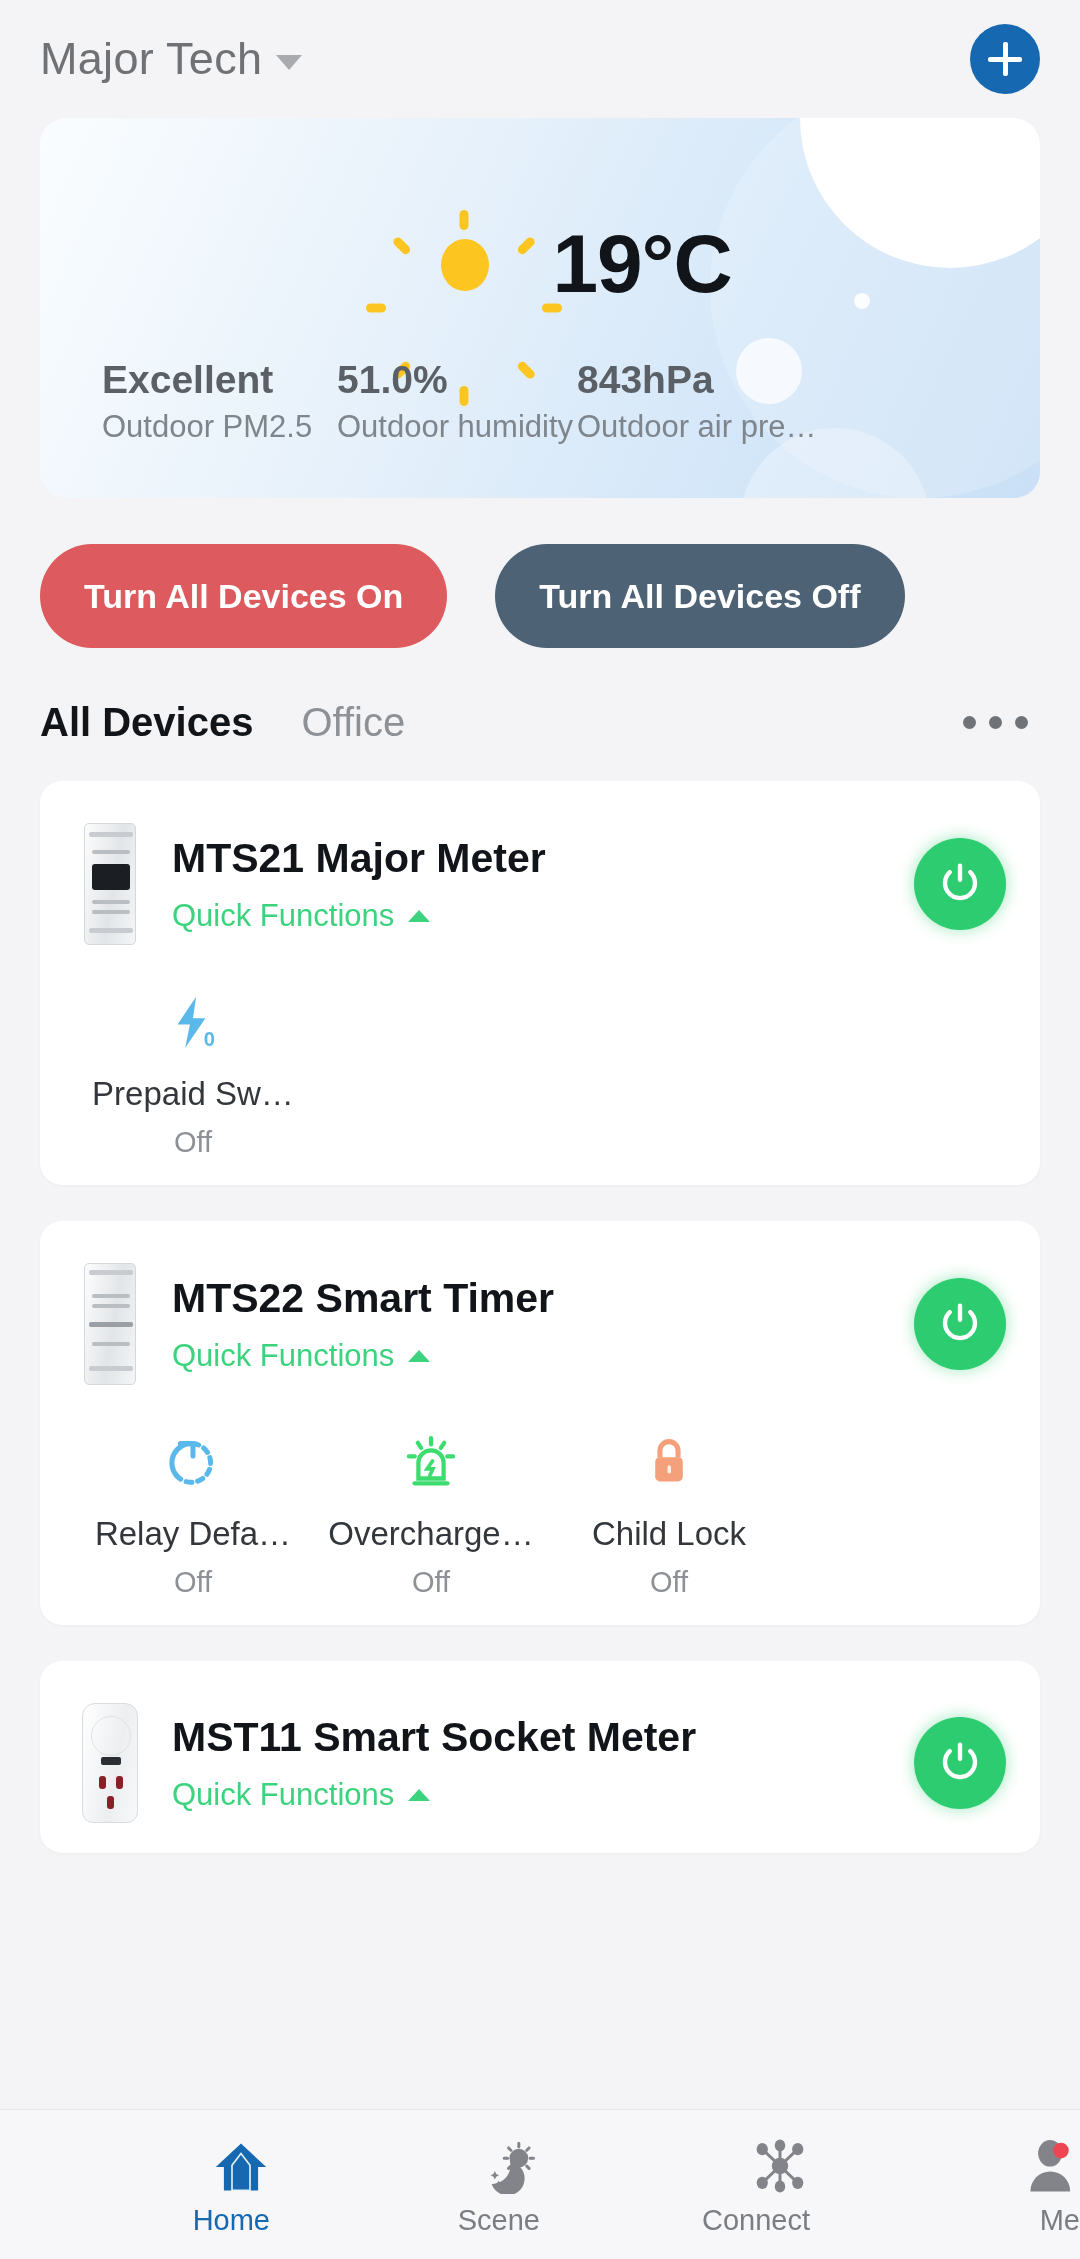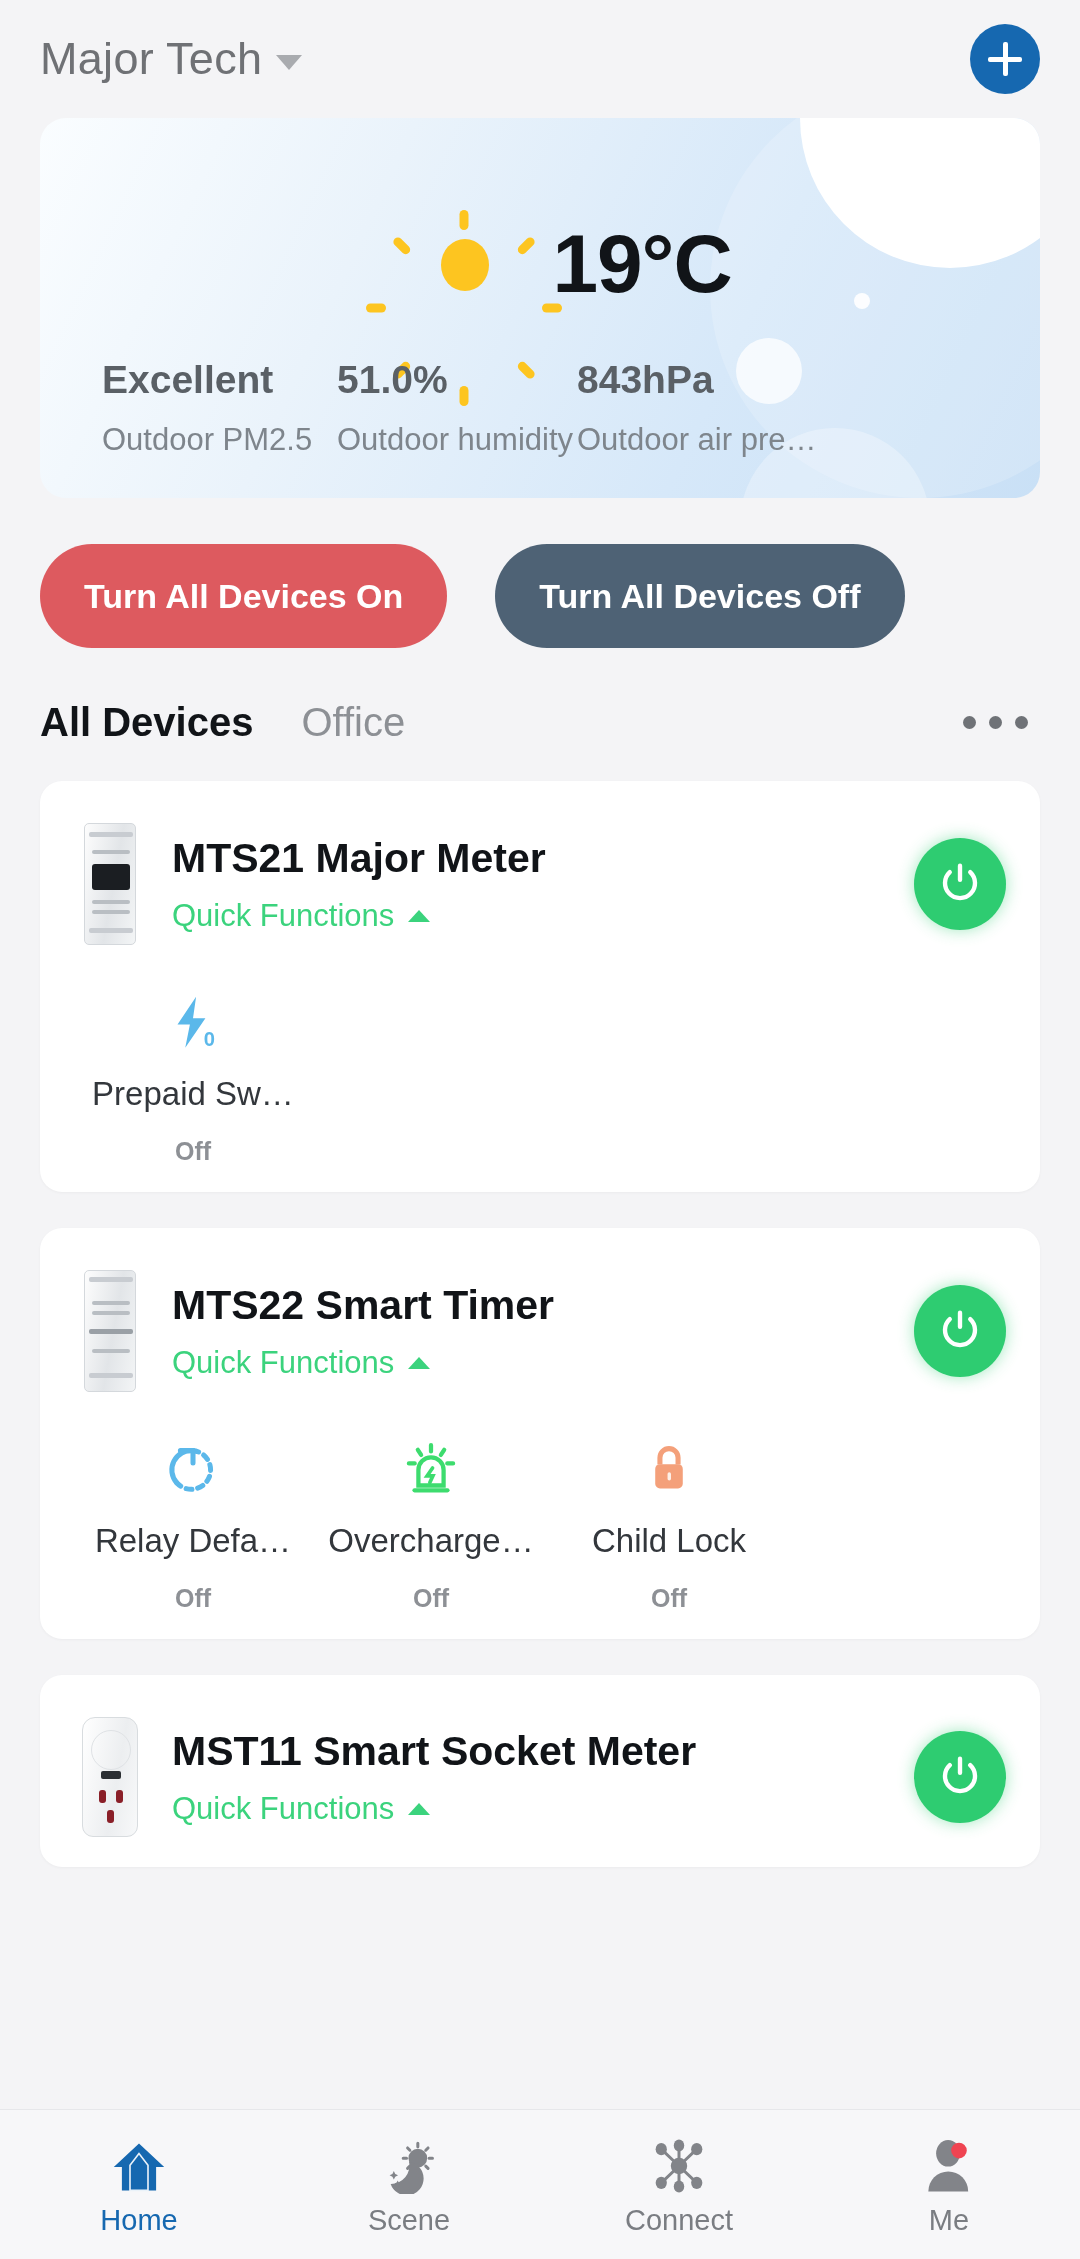--- a/index.html
+++ b/index.html
@@ -95,21 +95,21 @@
     gap:0;
   }
   .w-stat { display:flex; flex-direction:column; }
   .w-stat:nth-child(1){ width:235px; }
   .w-stat:nth-child(2){ width:240px; }
   .w-stat:nth-child(3){ width:250px; }
   .w-val {
     font-size:39px; font-weight:700; color:#5a6066; line-height:1.12;
   }
   .w-lab {
-    font-size:31px; color:#7e858c; line-height:1.3; margin-top:18px;
+    font-size:31px; color:#7e858c; line-height:1.3; margin-top:5px;
     white-space:nowrap; overflow:hidden; text-overflow:ellipsis;
   }
 
   
   .pill-row { display:flex; gap:48px; padding:46px 40px 0 40px; }
   .pill {
     height:104px; border-radius:52px;
     display:flex; align-items:center; justify-content:center;
     font-size:34px; font-weight:700; color:#fff;
     padding:0 44px;
@@ -167,21 +167,21 @@
   .qf-row { display:flex; padding:34px 34px 6px 34px; }
   .qf-item {
     width:238px; display:flex; flex-direction:column; align-items:center;
   }
   .qf-icon { height:68px; display:flex; align-items:center; justify-content:center; }
   .qf-name {
     font-size:33px; color:#33373c; margin-top:18px;
     max-width:214px; white-space:nowrap; overflow:hidden; text-overflow:ellipsis;
     text-align:center;
   }
-  .qf-state { font-size:25px; color:#8d9095; margin-top:24px;font-weight:bold; }
+  .qf-state { font-size:29px; color:#8d9095; margin-top:13px; }
 
   
   .thumb-din {
     width:52px;height:122px;border-radius:5px;
     background:linear-gradient(100deg,#fdfdfd,#e2e5e8 55%,#f3f5f6);
     border:1px solid #d4d8dc; position:relative; overflow:hidden;
   }
   .thumb-din .screen {
     position:absolute; left:7px; top:40px; width:38px;height:26px;
     background:#1b1e22; border-radius:3px;
@@ -211,21 +211,21 @@
     background:#2b2f33; border-radius:2px;
   }
 
   
   .bottom-nav {
     position:absolute; left:0; bottom:0; width:1080px; height:150px;
     background:#f7f7f9; border-top:1px solid #e6e7ea;
     display:flex; align-items:center;
   }
   .nav-item {
-    flex:1; display:flex; flex-direction:column; align-items:center; gap:10px;
+    flex:1; display:flex; flex-direction:column; align-items:flex-end; gap:10px;
     position:relative;
     margin-left:8px;
   }
   .nav-label { font-size:29px; color:#7a7d82; }
   .nav-label.active { color:#1668b0; }
   .nav-ico { height:62px; display:flex; align-items:flex-end; justify-content:center; }
 </style>
 </head>
 <body>
 

